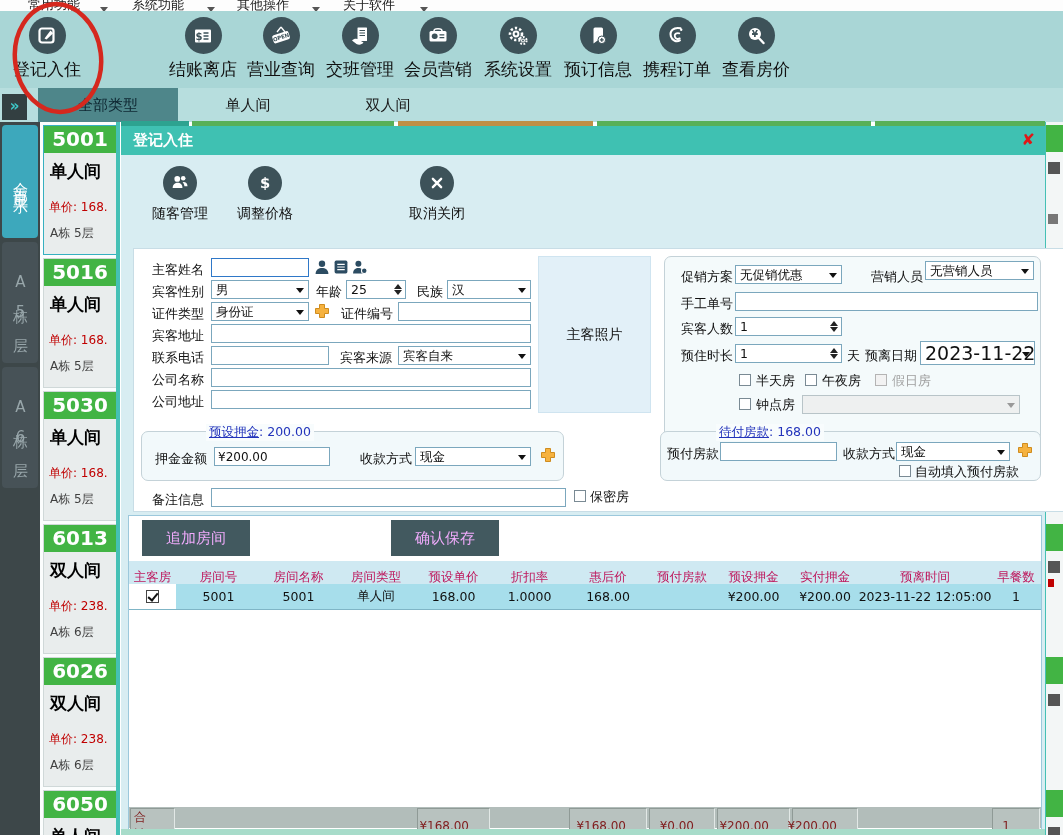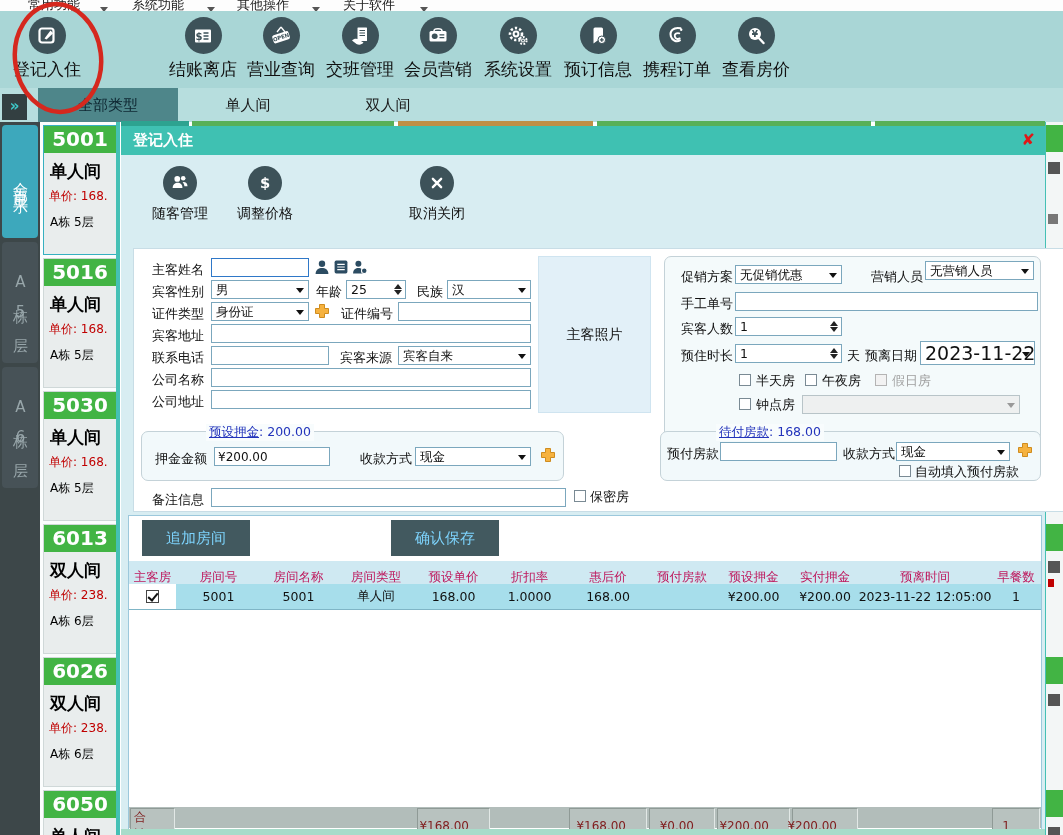--- a/index.html
+++ b/index.html
@@ -33,22 +33,22 @@
           display:flex; align-items:center; justify-content:center; font-size:15px; cursor:pointer;
           writing-mode:vertical-rl; text-orientation:upright; letter-spacing:6px; }
   .vtab.active { background:#3da8bc; color:#ffffff; }
 
   
   .roomcol { position:absolute; left:40px; top:122px; width:80px; height:713px; background:#fbfdfd; }
   .rcard { position:absolute; left:3px; width:74px; height:130px; background:#e9eded; border:1px solid #cfd8d8; cursor:pointer; }
   .rcard.selected { border:1px solid #35b0c0; }
   .rhead { height:27px; background:#42b444; color:#fff; font-size:20px; font-weight:bold; text-align:center; line-height:26px; }
   .rtype { margin-top:7px; text-align:left; padding-left:6px; font-size:17px; font-weight:bold; color:#000; }
-  .rprice { margin-top:5px; padding-left:5px; font-size:12px; color:#c00000; white-space:nowrap; }
-  .rloc { margin-top:9px; padding-left:6px; font-size:12px; color:#000000; }
+  .rprice { margin-top:16px; padding-left:5px; font-size:12px; color:#c00000; white-space:nowrap; }
+  .rloc { margin-top:9px; padding-left:6px; font-size:12px; color:#404040; }
 
   
   .fragstrip { position:absolute; background:#58b058; }
 
   
   .dialog { position:absolute; left:121px; top:126px; width:924px; height:709px; background:#d8edf2; z-index:20; }
   .dtitle { position:absolute; left:0; top:0; width:100%; height:29px; background:#3fc1b2; color:#fff; font-size:15px; font-weight:bold; line-height:29px; padding-left:12px; }
   .dclose { position:absolute; right:10px; top:5px; color:#e01818; font-size:16px; font-weight:bold; cursor:pointer; line-height:18px; }
   .dtool { position:absolute; top:40px; width:84px; text-align:center; cursor:pointer; }
   .dticon { width:34px; height:34px; border-radius:50%; background:#3d5259; margin:0 auto; display:flex; align-items:center; justify-content:center; }
@@ -74,21 +74,21 @@
   .chk.disabled { border-color:#b4b4b4; background:#f2f2f2; }
   .clab { position:absolute; font-size:13px; color:#111; white-space:nowrap; }
   .clab.disabled { color:#a0a0a0; }
   .roundbox { position:absolute; border:1px solid #c4d2d8; border-radius:7px; background:#f2f9fb; }
   .linktag { position:absolute; top:-8px; font-size:12.5px; color:#2233bb; background:#f8fcfd; padding:0 3px; white-space:nowrap; }
   .linktag .u { text-decoration:underline; }
   .photo { position:absolute; background:#e2f0f8; border:1px solid #cfe4f0; display:flex; align-items:center; justify-content:center; font-size:14px; color:#111; }
   .plus { position:absolute; width:16px; height:16px; }
 
   
-  .abtn { position:absolute; top:4px; width:108px; height:36px; background:#42595f; color:#7dd3fc; font-size:15px; border:none; cursor:pointer; font-family:"DejaVu Sans","Liberation Sans",sans-serif; }
+  .abtn { position:absolute; top:4px; width:108px; height:36px; background:#42595f; color:#f0abfc; font-size:15px; border:none; cursor:pointer; font-family:"DejaVu Sans","Liberation Sans",sans-serif; }
   .tgrid { position:absolute; left:0; width:912px; display:grid; grid-template-columns:47px 85px 75px 80px 75px 77px 80px 68px 75px 68px 132px 50px; }
   .th { height:33px; background:#cfe9f2; font-size:12.5px; color:#be185d; display:flex; align-items:center; justify-content:center; }
   .td { height:26px; background:#a7deeb; font-size:12.5px; color:#111; display:flex; align-items:center; justify-content:center; border-bottom:1px solid #7fb5c6; white-space:nowrap; }
   .td.c-check { background:#ffffff; }
   .rowchk { width:13px; height:13px; border:1px solid #444; background:#fff; position:relative; }
   .rowchk::after { content:""; position:absolute; left:3px; top:0px; width:4px; height:8px; border-right:2px solid #111; border-bottom:2px solid #111; transform:rotate(40deg); }
   .totals { position:absolute; left:0; width:912px; height:21px; background:#b2bdba; display:grid; grid-template-columns:47px 85px 75px 80px 75px 77px 80px 68px 75px 68px 132px 50px; }
   .tc { font-size:12px; color:#7f1d1d; display:flex; align-items:center; justify-content:flex-end; padding-right:20px; }
   .tc.sunk { background:#b8c2bf; border:1px solid; border-color:#8f9a96 #e2e8e6 #e2e8e6 #8f9a96; margin:1px; }
   .tc.first { justify-content:flex-start; padding-left:3px; }

